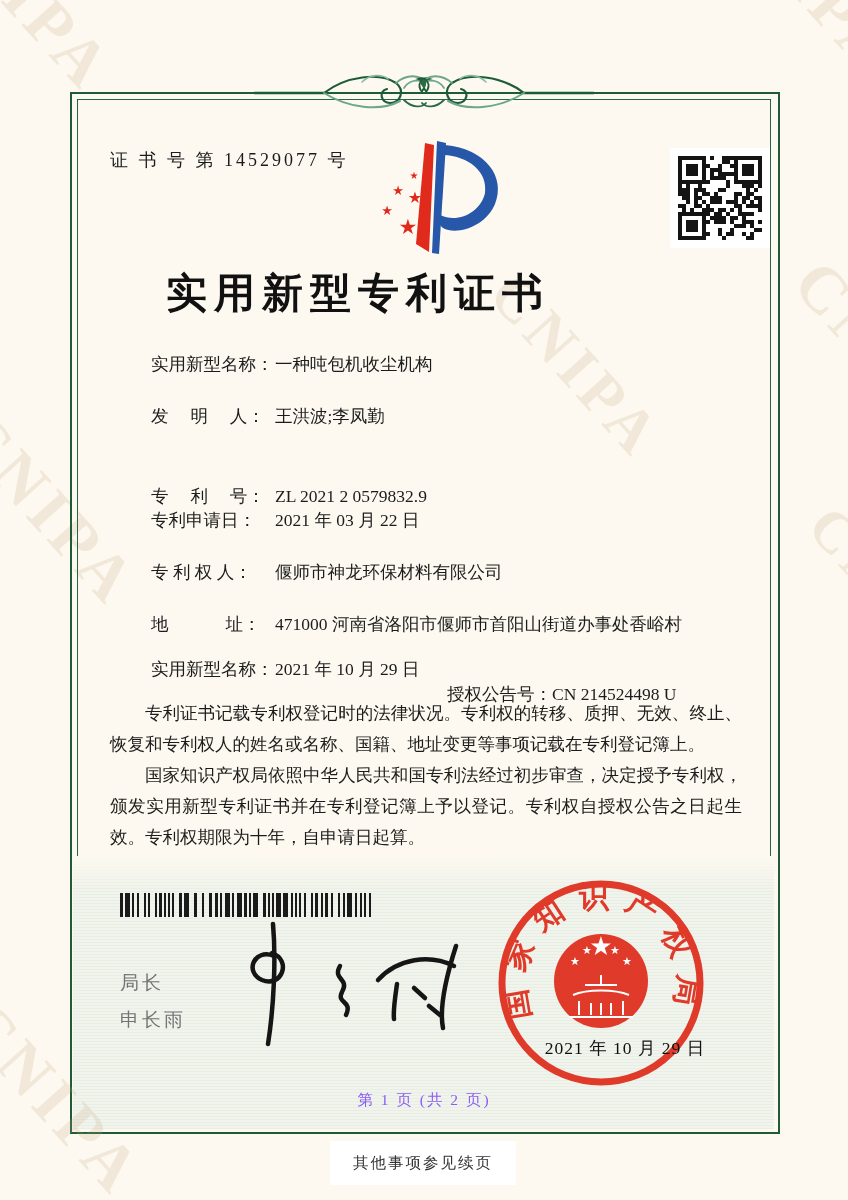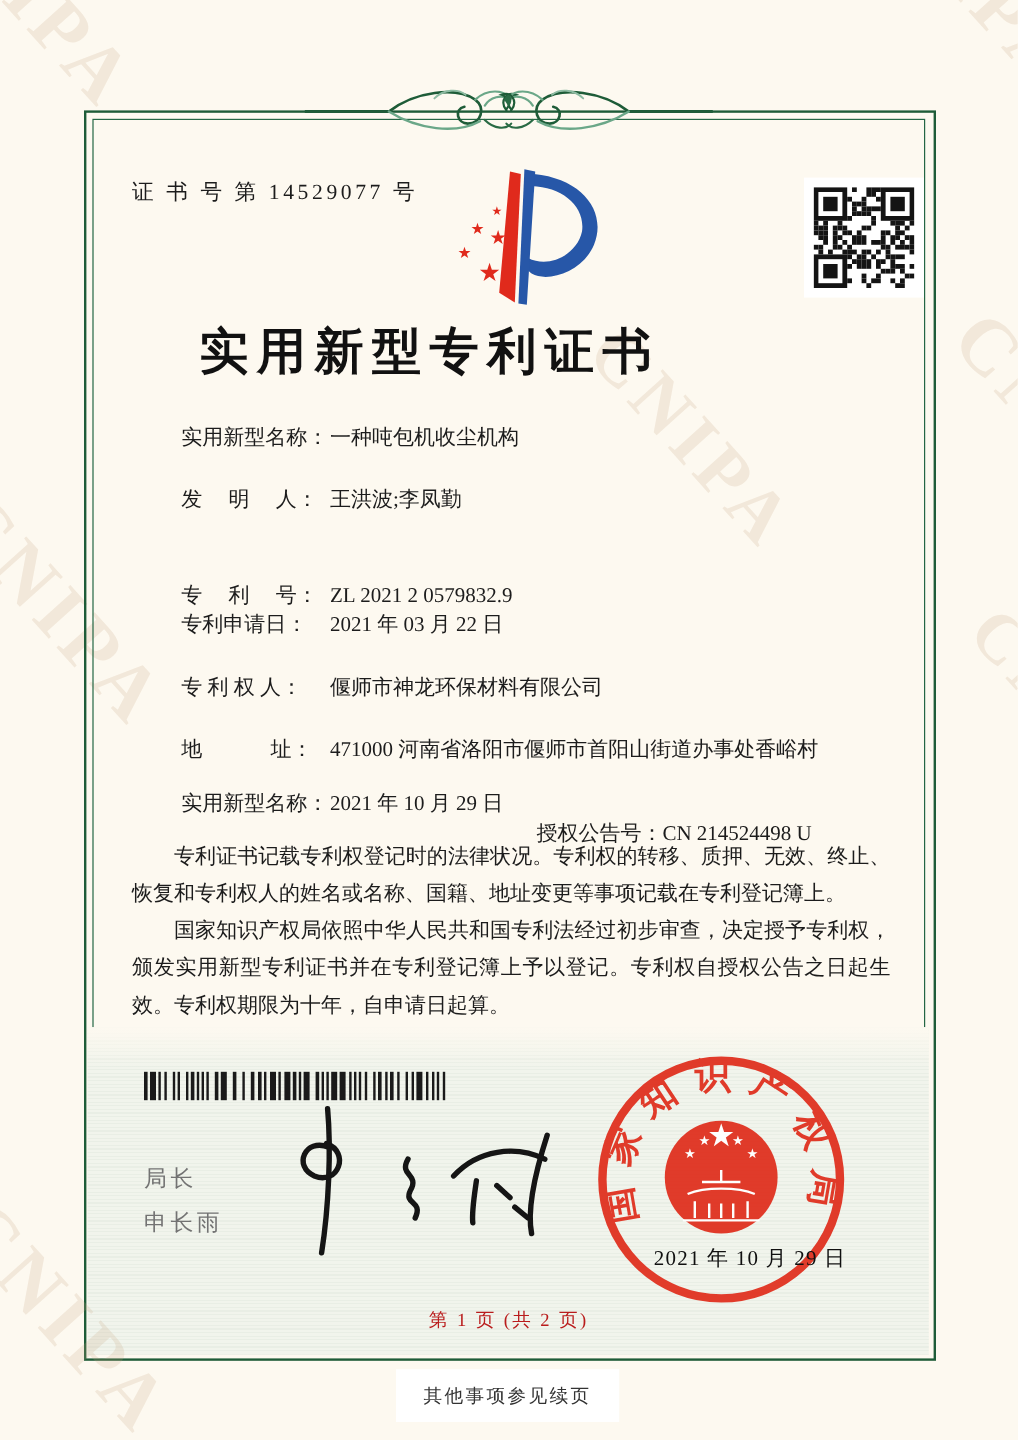--- a/index.html
+++ b/index.html
@@ -47,21 +47,21 @@
   .barcode{position:absolute;left:120px;top:893px;}
   .director{position:absolute;left:120px;top:964px;font-size:19px;line-height:37px;
       font-family:"Liberation Sans","DejaVu Sans",sans-serif;color:#737373;letter-spacing:3px;}
   .signature{position:absolute;left:228px;top:918px;}
 
   .seal{position:absolute;left:495px;top:877px;}
   .seal-date{position:absolute;left:520px;top:1036px;width:210px;text-align:center;
       font-size:17.5px;color:#101010;letter-spacing:1px;white-space:nowrap;}
 
   .page-footer{position:absolute;left:0;top:1090px;width:848px;text-align:center;
-      font-size:15.5px;letter-spacing:2px;color:#b91c1c;}
+      font-size:15.5px;letter-spacing:2px;color:#8b5cf6;}
 
   .note-box{position:absolute;left:330px;top:1141px;width:186px;height:44px;background:#ffffff;
       display:flex;align-items:center;justify-content:center;font-size:15.5px;
       letter-spacing:2px;color:#333;}
 </style>
 </head>
 <body>
 
 <div class="page">
 

